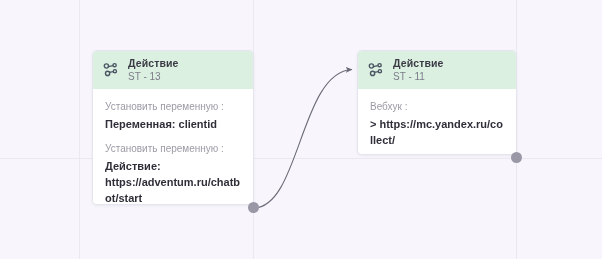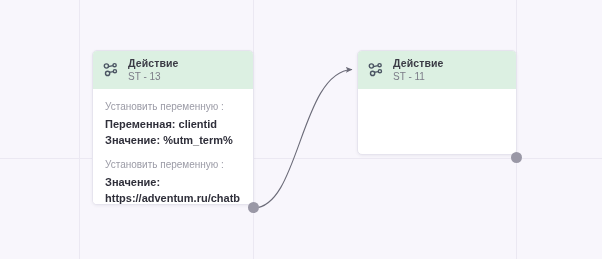--- a/index.html
+++ b/index.html
@@ -143,25 +143,24 @@
       </svg>
       <div class="htext">
         <span class="node-title">Действие</span>
         <span class="node-sub">ST - 13</span>
       </div>
     </div>
     <div class="node-body">
       <div class="group">
         <div class="field-label">Установить переменную :</div>
         <div class="field-value">Переменная: clientid</div>
-        <div class="field-value">Значение: %utm_term%</div>
       </div>
       <div class="group">
         <div class="field-label">Установить переменную :</div>
-        <div class="field-value">Значение:</div>
+        <div class="field-value">Действие:</div>
         <div class="field-value">https://adventum.ru/chatbot/start</div>
       </div>
     </div>
   </div>
 
   <div class="node" style="left:357px; top:50px; width:160px; height:105px;">
     <div class="node-header">
       <svg class="hicon" viewBox="0 0 16 16">
         <circle cx="3.4" cy="4" r="2.1" fill="none" stroke="#4b5563" stroke-width="1.4"></circle>
         <circle cx="11.6" cy="3.2" r="1.6" fill="none" stroke="#4b5563" stroke-width="1.4"></circle>
@@ -169,20 +168,22 @@
         <circle cx="4.6" cy="11.4" r="2.1" fill="none" stroke="#4b5563" stroke-width="1.4"></circle>
         <path d="M5.4,4.6 L9.9,3.6 M5.9,10.4 L10.4,9.6" stroke="#4b5563" stroke-width="1.3" fill="none"></path>
       </svg>
       <div class="htext">
         <span class="node-title">Действие</span>
         <span class="node-sub">ST - 11</span>
       </div>
     </div>
     <div class="node-body">
       <div class="group">
+        <div class="field-label">Вебхук :</div>
+        <div class="field-value">&gt; https://mc.yandex.ru/collect/</div>
       </div>
     </div>
   </div>
 
   <div class="dot" style="left:248px; top:202px;"></div>
   <div class="dot" style="left:511px; top:152px;"></div>
 
 </div>
 
 </body></html>

